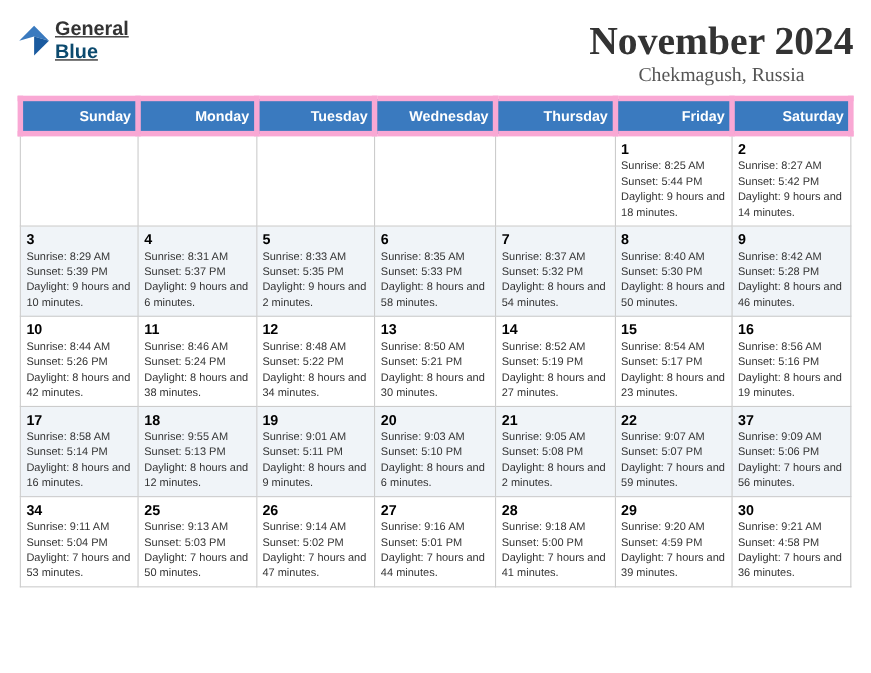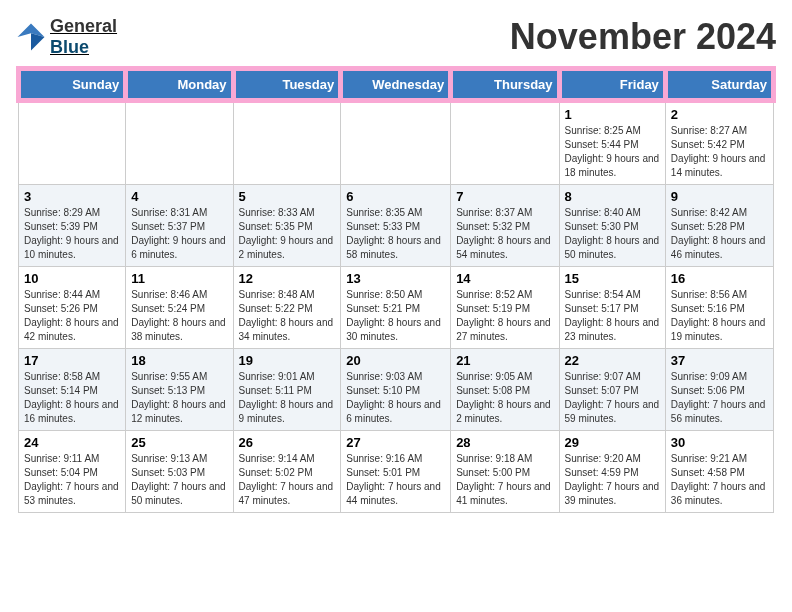--- a/index.html
+++ b/index.html
@@ -31,20 +31,21 @@
       font-size: 18px;
       font-weight: bold;
       color: #0c4a6e;
     }
     .logo-icon {
       width: 30px;
       height: 30px;
     }
     .title-block {
       text-align: center;
+      font-family: Liberation Serif, serif;
     }
     .month-title {
       font-size: 36px;
       font-weight: bold;
       color: #333;
     }
     .location-title {
       font-size: 18px;
       color: #555;
     }
@@ -99,20 +100,21 @@
       <polygon points="20,2 38,20 20,15 2,20" fill="#3a7abf"></polygon>
       <polygon points="20,15 38,20 20,38" fill="#1a5a9f"></polygon>
     </svg>
     <div>
       <span class="logo-text-general">General</span><br>
       <span class="logo-text-blue">Blue</span>
     </div>
   </div>
   <div class="title-block">
     <div class="month-title">November 2024</div>
+    <div class="location-title">Chekmagush, Russia</div>
   </div>
 </div>
 
 <table class="calendar">
   <thead>
     <tr>
     <th>Sunday</th>
         <th>Monday</th>
         <th>Tuesday</th>
         <th>Wednesday</th>
@@ -222,21 +224,21 @@
           <span class="day-number">22</span>
           <div class="day-info"><span>Sunrise: 9:07 AM</span><br><span>Sunset: 5:07 PM</span><br><span>Daylight: 7 hours and 59 minutes.</span></div>
         </td>
         <td>
           <span class="day-number">37</span>
           <div class="day-info"><span>Sunrise: 9:09 AM</span><br><span>Sunset: 5:06 PM</span><br><span>Daylight: 7 hours and 56 minutes.</span></div>
         </td>
       </tr>
       <tr>
         <td>
-          <span class="day-number">24</span>
+          <span class="day-number">34</span>
           <div class="day-info"><span>Sunrise: 9:11 AM</span><br><span>Sunset: 5:04 PM</span><br><span>Daylight: 7 hours and 53 minutes.</span></div>
         </td>
         <td>
           <span class="day-number">25</span>
           <div class="day-info"><span>Sunrise: 9:13 AM</span><br><span>Sunset: 5:03 PM</span><br><span>Daylight: 7 hours and 50 minutes.</span></div>
         </td>
         <td>
           <span class="day-number">26</span>
           <div class="day-info"><span>Sunrise: 9:14 AM</span><br><span>Sunset: 5:02 PM</span><br><span>Daylight: 7 hours and 47 minutes.</span></div>
         </td>

